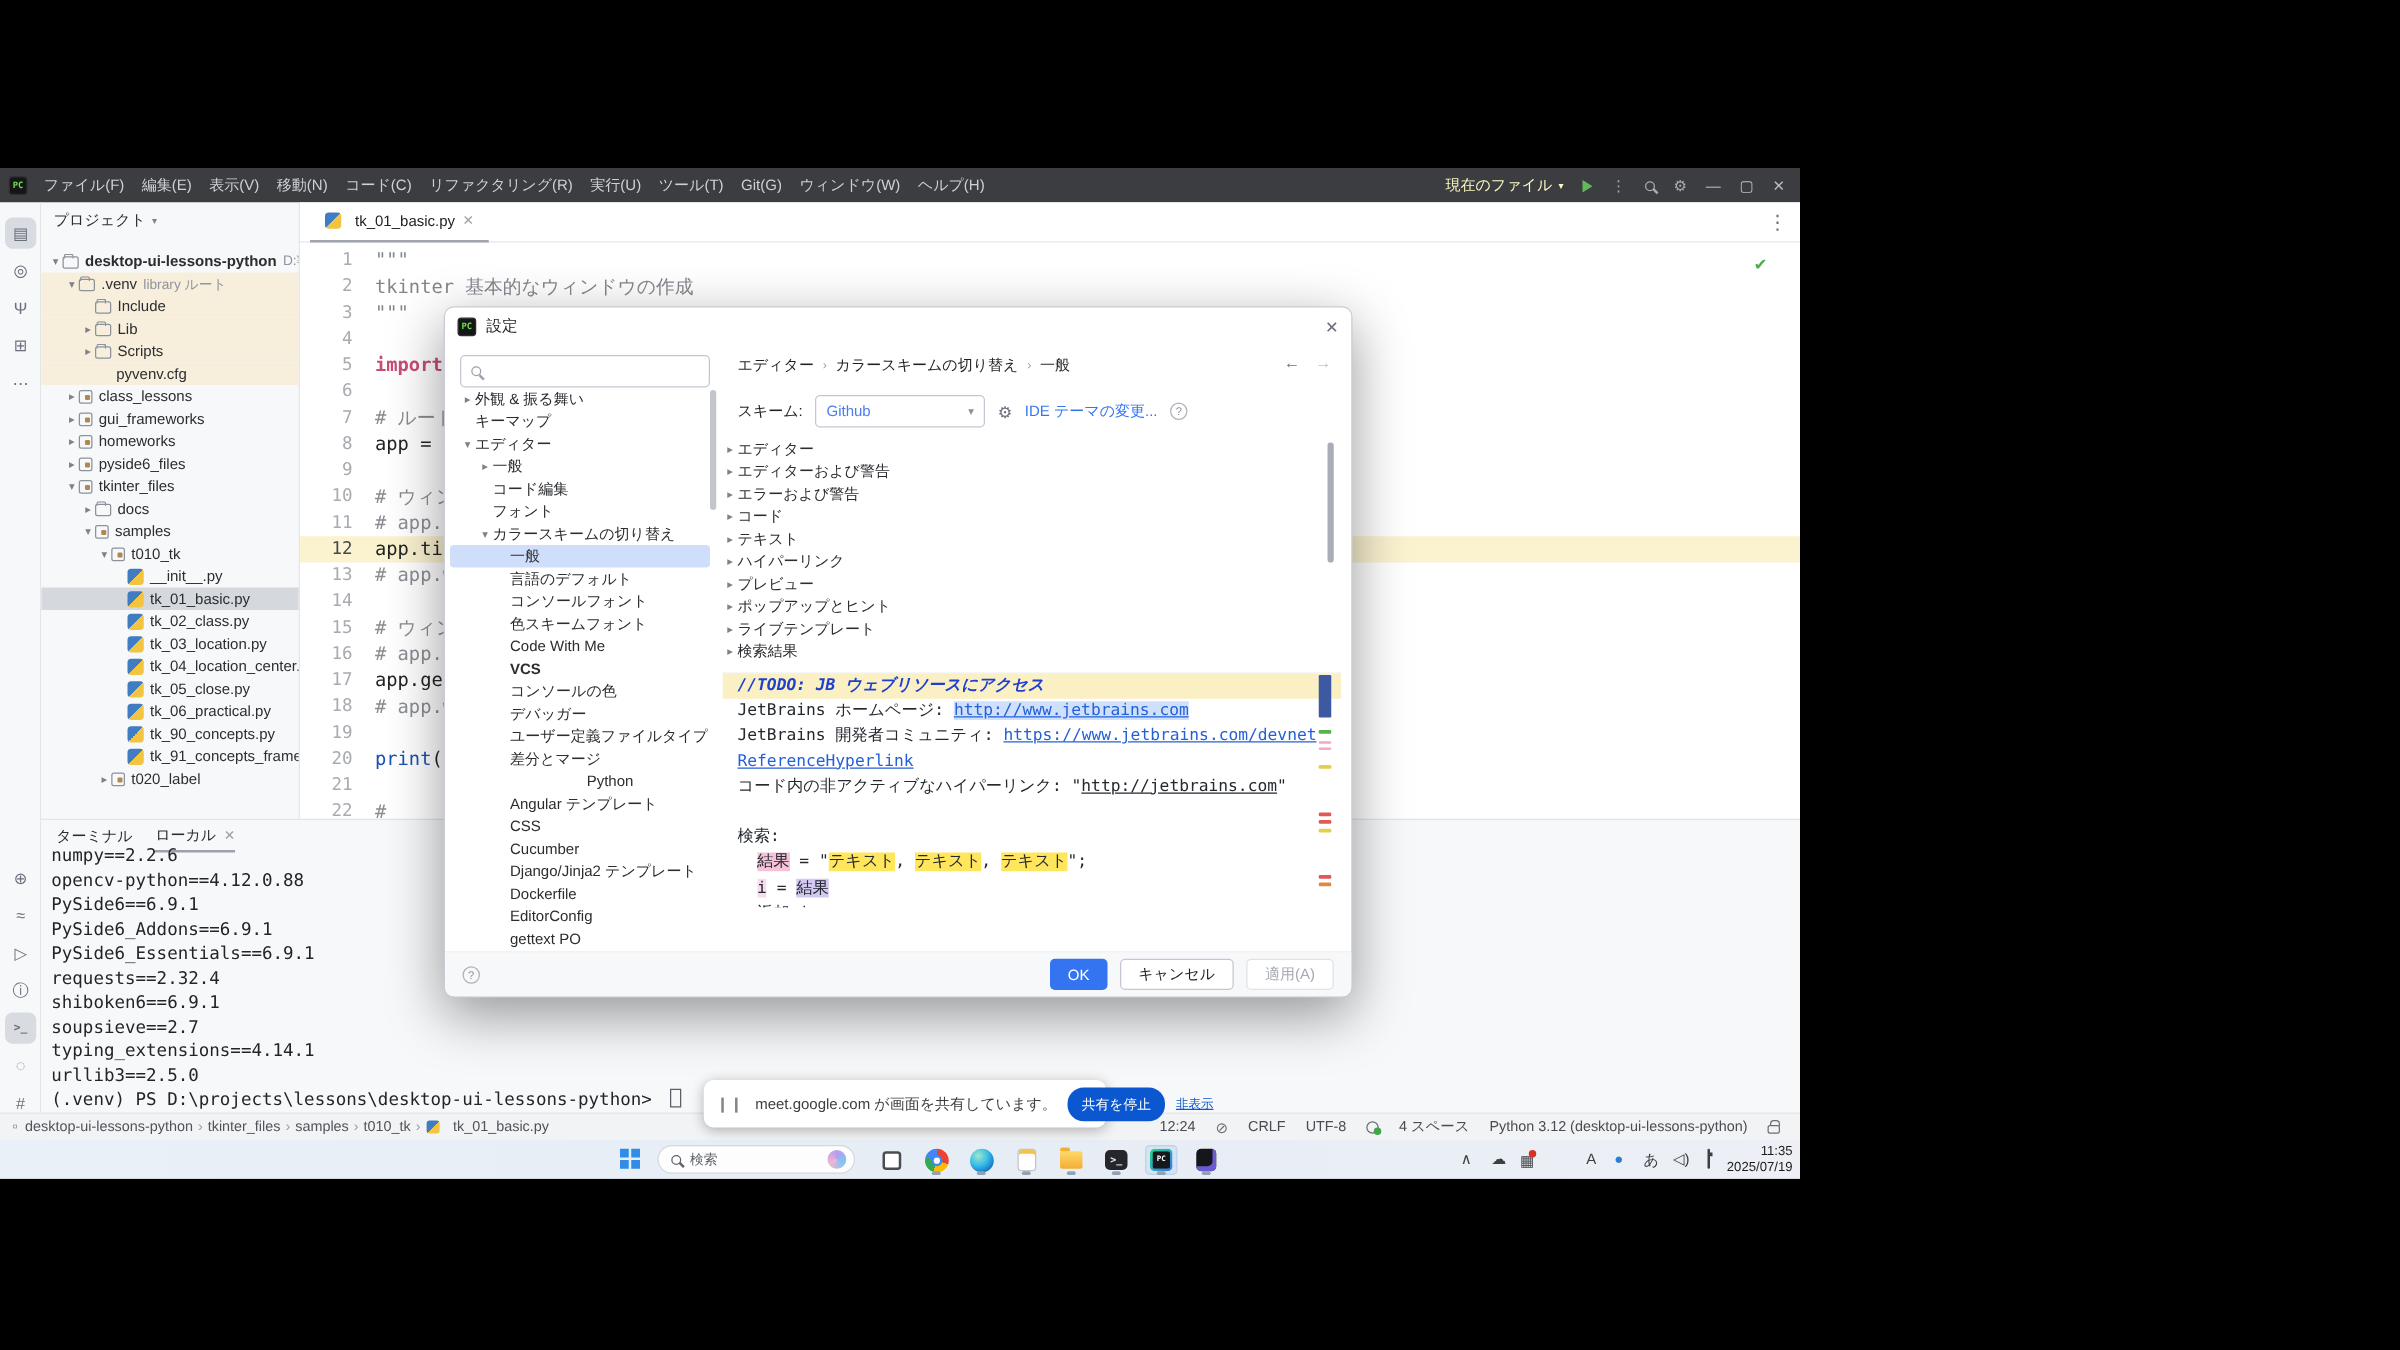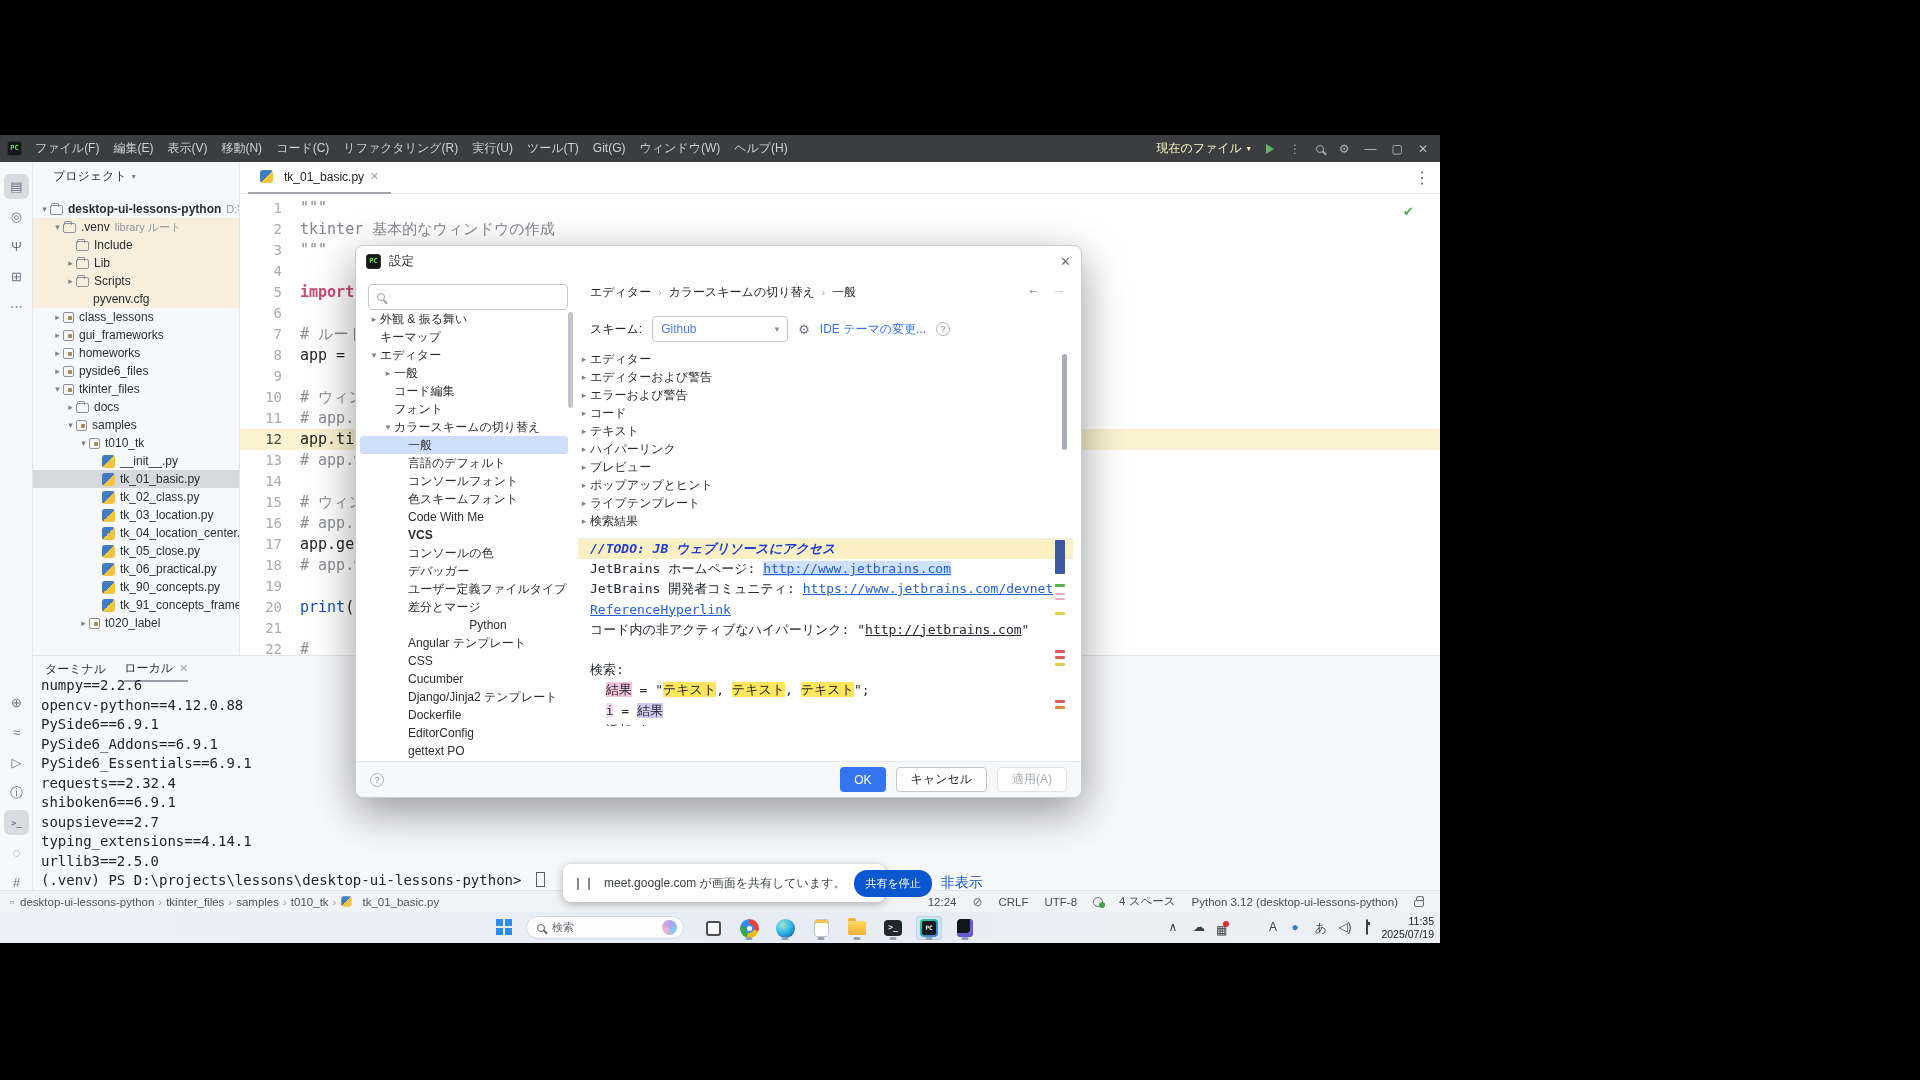--- a/index.html
+++ b/index.html
@@ -15,21 +15,21 @@
 .play{width:0;height:0;border-left:8px solid #63b75f;border-top:5px solid transparent;border-bottom:5px solid transparent}
 .winbtn{font-size:12px;color:#b9bcc1}
 .mag{display:inline-block;width:8px;height:8px;border:1.5px solid currentColor;border-radius:50%;position:relative}
 .mag::after{content:"";position:absolute;width:5px;height:1.5px;background:currentColor;transform:rotate(45deg);right:-4px;bottom:-2px}
 
 .stripe{position:absolute;left:0;top:27px;width:33px;height:728px;background:#f7f8fa;border-right:1px solid #e3e5e8}
 .stripe .sic{position:absolute;left:4px;width:25px;height:25px;border-radius:6px;color:#6c707e;font-size:13px;display:flex;align-items:center;justify-content:center}
 .sic.active{background:#d8dbe0}
 
 .project{position:absolute;left:33px;top:27px;width:207px;height:493px;background:#f7f8fa;border-right:1px solid #e3e5e8;overflow:hidden}
-.proj-head{position:absolute;top:6px;left:20px;font-size:12px;color:#2b2d30;display:flex;gap:5px;align-items:center}
+.proj-head{position:absolute;top:6px;left:10px;font-size:12px;color:#2b2d30;display:flex;gap:5px;align-items:center}
 .tree{position:absolute;top:38px;left:0;width:100%}
 .trow{height:18px;display:flex;align-items:center;font-size:12px;color:#2b2d30;white-space:nowrap;overflow:hidden}
 .trow.lib{background:#f7efdc}
 .trow.selected{background:#d5d8dd}
 .tchev{width:11px;color:#7d818c;font-size:9px;text-align:center;flex:none}
 .textra{color:#9094a0;margin-left:5px;font-size:11px}
 .ticon{flex:none;margin-right:5px;position:relative}
 .ic-folder{width:13px;height:10px;border:1.3px solid #8c919c;border-radius:2px;margin-top:2px}
 .ic-folder::before{content:"";position:absolute;top:-3px;left:0;width:6px;height:3px;border:1.3px solid #8c919c;border-bottom:none;border-radius:2px 2px 0 0}
 .ic-pkg{width:11px;height:11px;border:1.3px solid #8c919c;border-radius:2px}
@@ -130,21 +130,21 @@
 .dlg-footer{position:absolute;left:0;bottom:0;width:100%;height:36px;background:#f7f8fa;border-top:1px solid #e7e9ec;border-radius:0 0 8px 8px;display:flex;align-items:center;padding:0 14px;gap:10px}
 .btn{height:25px;border-radius:4px;font-size:12px;display:flex;align-items:center;padding:0 14px}
 .btn-ok{background:#3574f0;color:#fff;margin-left:auto}
 .btn-cancel{background:#fff;border:1px solid #c4c7cf;color:#1f2023}
 .btn-apply{background:#fff;border:1px solid #e0e2e7;color:#a6aab2}
 
 .banner{position:absolute;left:563px;top:864px;width:322px;height:38px;background:#fff;border-radius:8px;box-shadow:0 2px 10px rgba(0,0,0,.3);display:flex;align-items:center;gap:9px;padding:0 10px;z-index:60}
 .pause{color:#80868b;font-size:12px;letter-spacing:1px}
 .banner-text{font-size:12px;color:#3c4043;white-space:nowrap}
 .stop-pill{background:#0b57d0;color:#fff;font-size:11px;border-radius:13px;padding:6px 11px;white-space:nowrap}
-.hide-link{color:#0b57d0;font-size:14px;white-space:nowrap}
+.hide-link{color:#0b57d0;font-size:10px;text-decoration:underline;white-space:nowrap}
 
 .webcam{position:absolute;left:1441px;top:387px;width:479px;height:374px;overflow:hidden;background:linear-gradient(180deg,#d3cdbf 0,#c9c0ab 30%,#bdb29c 100%)}
 .ceil{position:absolute;left:0;top:0;width:100%;height:26px;background:linear-gradient(180deg,#e3ded2,#cdc6b5);border-bottom:1px solid #a79d88}
 .wallline{position:absolute;left:64px;top:0;width:2px;height:100%;background:#9a8f7a}
 .wallleft{position:absolute;left:0;top:0;width:64px;height:100%;background:#ab9f88}
 .torso{position:absolute;left:150px;bottom:-12px;width:330px;height:150px;background:#17181c;border-radius:90px 70px 0 0}
 .head{position:absolute;left:252px;top:64px;width:110px;height:136px;background:#c79d7e;border-radius:46% 46% 42% 42%}
 .hair{position:absolute;left:248px;top:52px;width:118px;height:52px;background:#26262a;border-radius:50% 50% 30% 30%}
 .hband{position:absolute;left:246px;top:40px;width:122px;height:56px;border:9px solid #141414;border-bottom:none;border-radius:70px 70px 0 0}
 .earcup{position:absolute;left:236px;top:118px;width:24px;height:36px;background:#101012;border-radius:8px}

